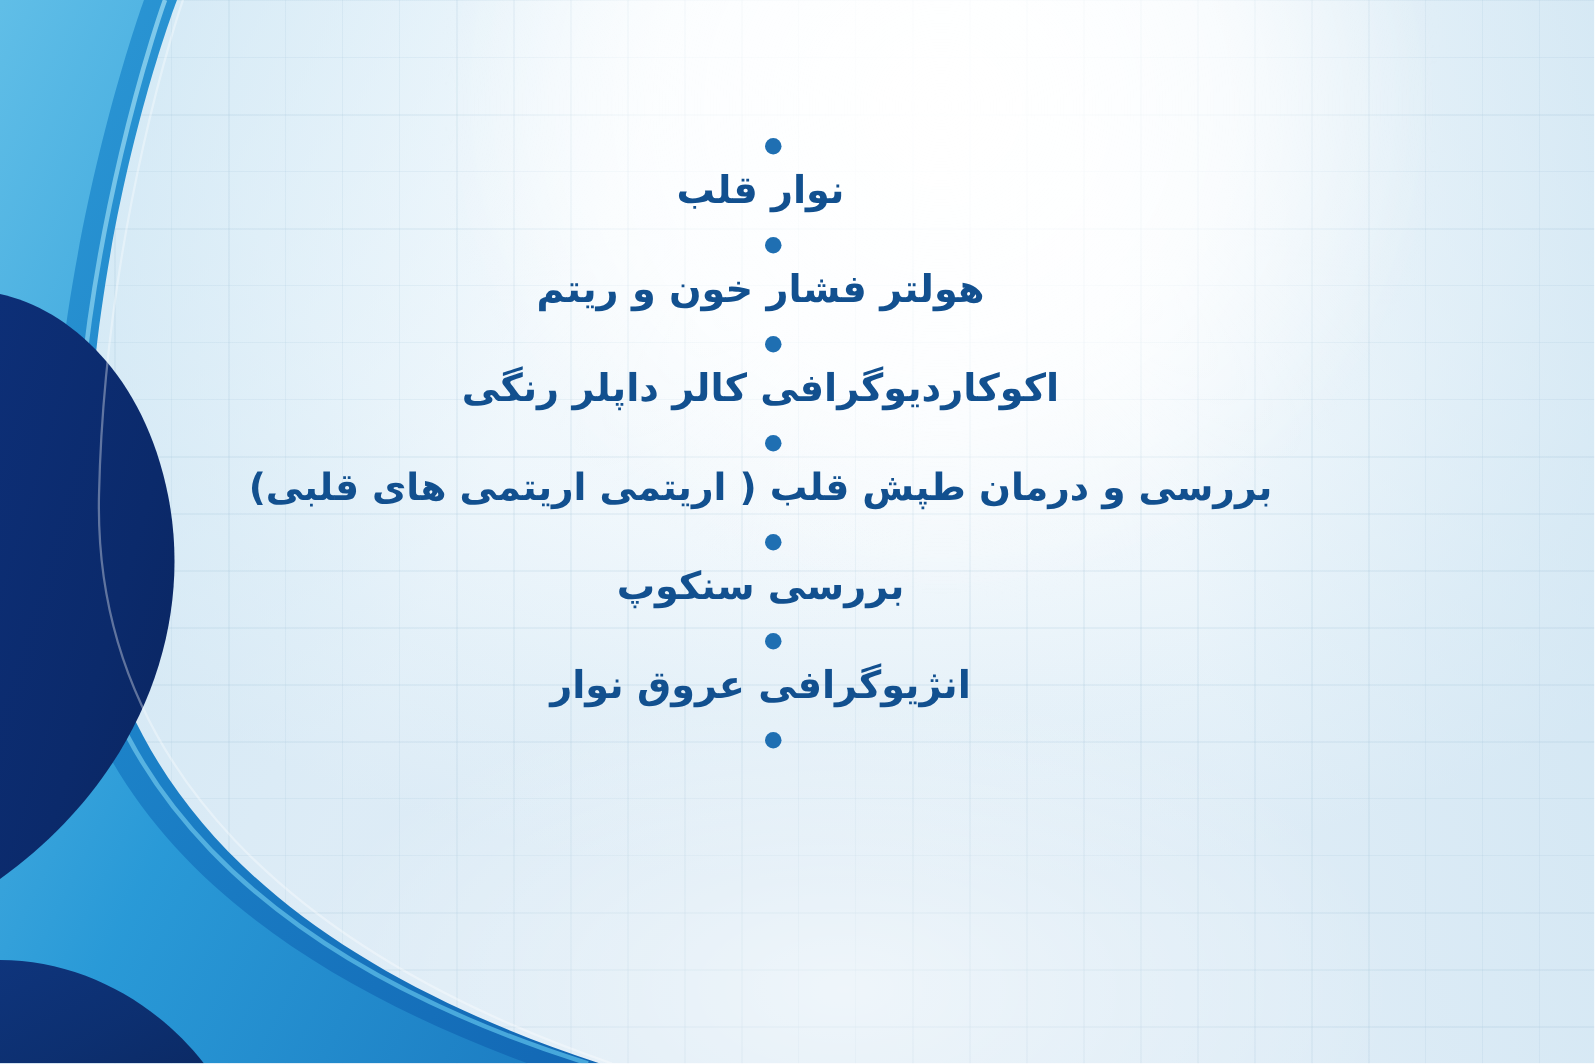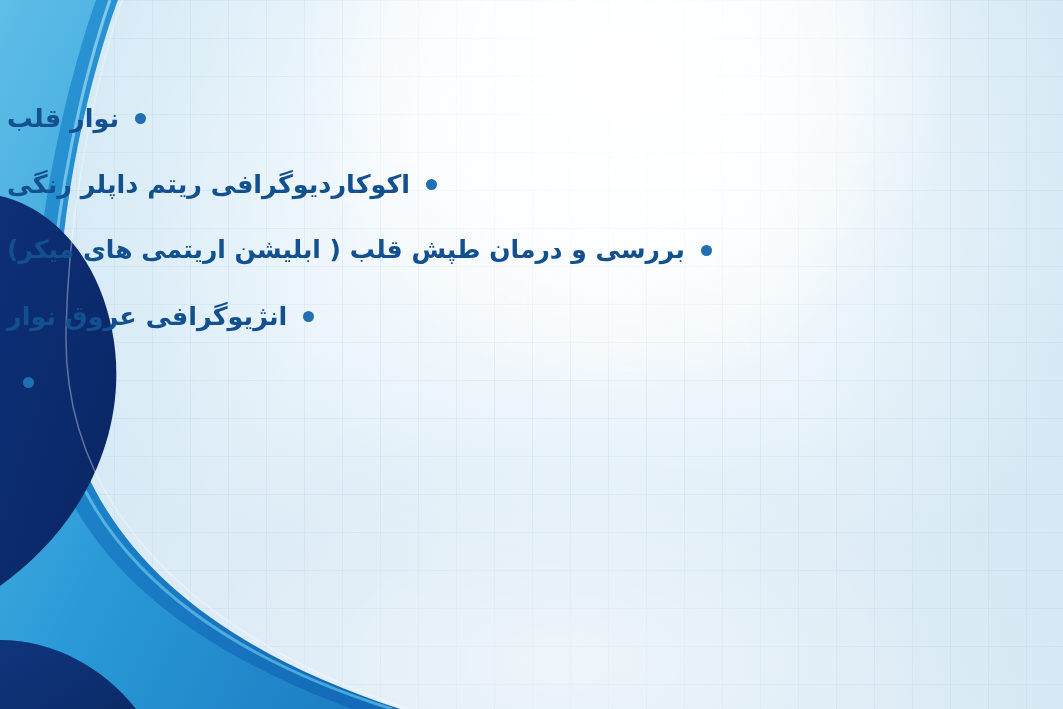--- a/index.html
+++ b/index.html
@@ -77,23 +77,23 @@
     list-style: none;
     margin: 0;
     padding: 0;
     position: absolute;
     top: 92px;
     right: 56px;
     width: 1000px;
   }
   ul.bullets li {
     display: flex;
-    flex-direction: row;
+    flex-direction: column;
     align-items: center;
-    justify-content: flex-end;
+    justify-content: space-between;
     margin-bottom: 14px;
     min-height: 52px;
   }
   .bullet-dot {
     flex: 0 0 auto;
     width: 11px;
     height: 11px;
     border-radius: 50%;
     background: #1f6fb2;
     margin-left: 16px;
@@ -161,25 +161,33 @@
   </div>
 
   <div class="content">
     <ul class="bullets">
       <li>
         <span class="bullet-dot"></span>
         <span class="bullet-text">نوار قلب</span>
       </li>
       <li>
         <span class="bullet-dot"></span>
-        <span class="bullet-text">اکوکاردیوگرافی ریتم داپلر رنگی</span>
+        <span class="bullet-text">هولتر فشار خون و ریتم</span>
+      </li>
+      <li>
+        <span class="bullet-dot"></span>
+        <span class="bullet-text">اکوکاردیوگرافی کالر داپلر رنگی</span>
       </li>
       <li class="tall">
         <span class="bullet-dot"></span>
-        <span class="bullet-text">بررسی و درمان  طپش قلب ( ابلیشن اریتمی های میکر)</span>
+        <span class="bullet-text">بررسی و درمان  طپش قلب ( اریتمی اریتمی های قلبی)</span>
+      </li>
+      <li>
+        <span class="bullet-dot"></span>
+        <span class="bullet-text">بررسی سنکوپ</span>
       </li>
       <li>
         <span class="bullet-dot"></span>
         <span class="bullet-text">انژیوگرافی عروق نوار</span>
       </li>
       <li class="tall">
         <span class="bullet-dot"></span>
       </li>
     </ul>
   </div>

